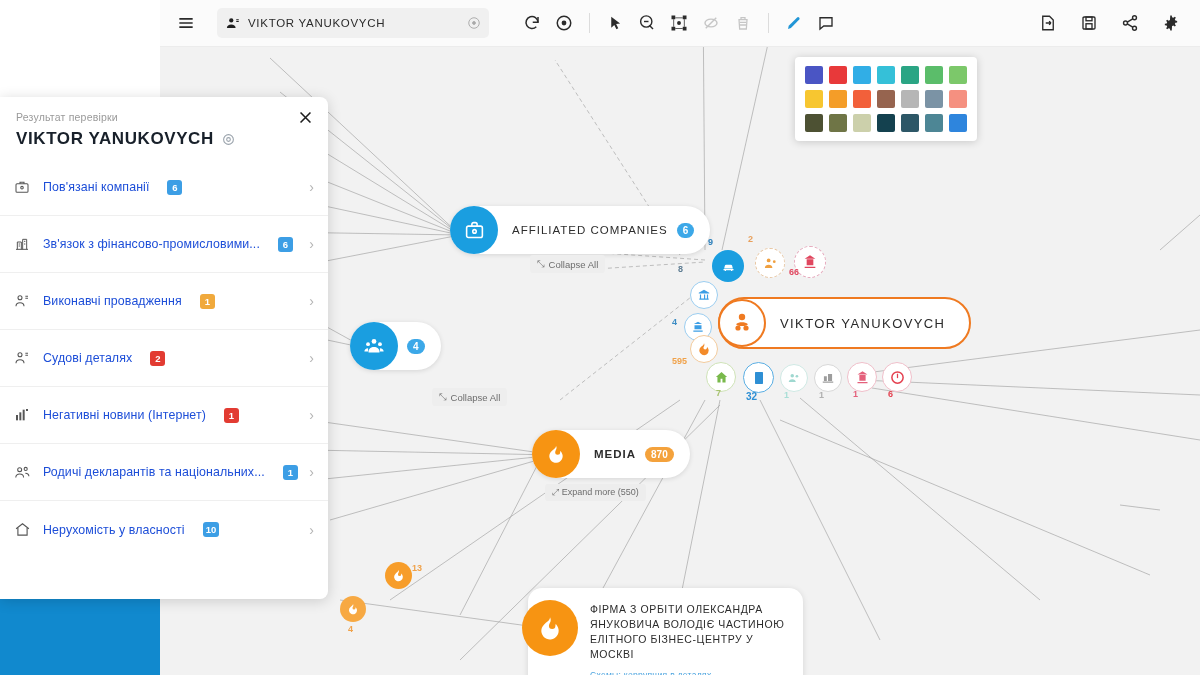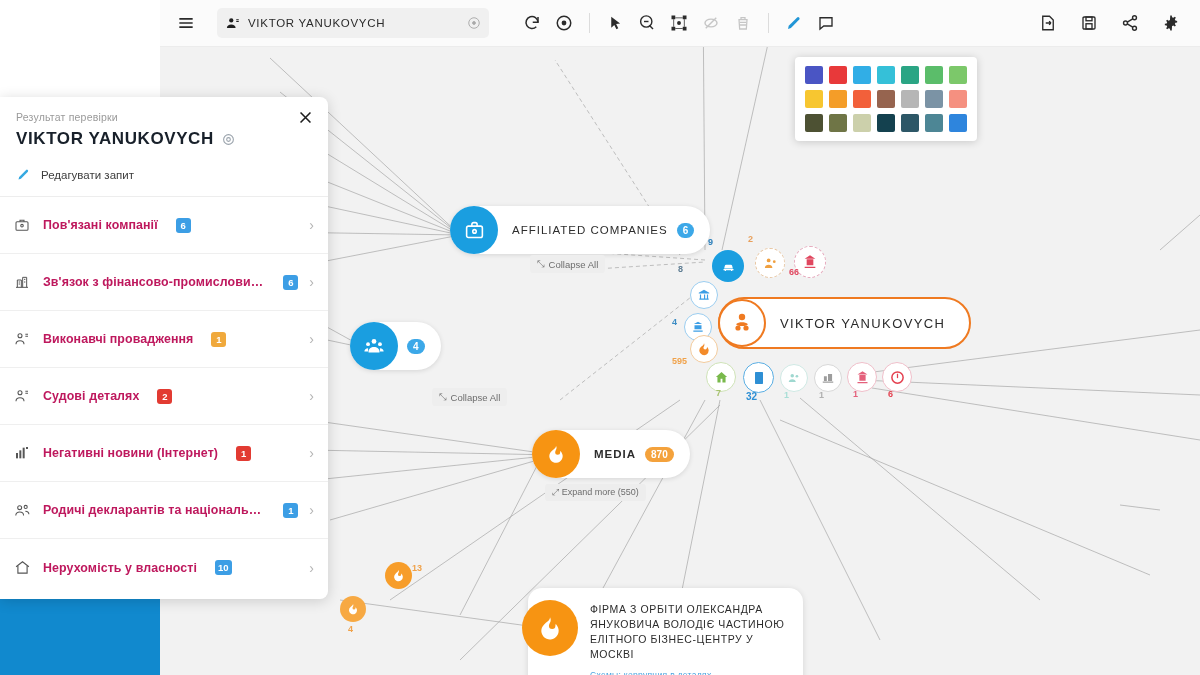--- a/index.html
+++ b/index.html
@@ -78,21 +78,21 @@
     display: flex; align-items: center; gap: 10px; padding: 8px 16px 14px 16px;
     border-bottom: 1px solid #ededed;
   }
   #edit-row .txt { font-size: 11.5px; color: #3d3d3d; }
   .prow {
     height: 57px; display: flex; align-items: center; padding: 0 14px 0 12px;
     border-bottom: 1px solid #efefef; cursor: pointer; gap: 11px;
   }
   .prow .pico { width: 20px; display: flex; justify-content: center; color: #565656; flex:none; }
   .prow .plabel {
-    font-size: 12.4px; font-weight: bold; color: #be185d; white-space: nowrap;
+    font-size: 12.4px; font-weight: normal; color: #1d4ed8; white-space: nowrap;
     overflow: hidden; text-overflow: ellipsis; letter-spacing: .1px;
   }
   .badge {
     display: inline-block; min-width: 15px; height: 15px; line-height: 15px;
     border-radius: 3px; color: #fff; font-size: 9.5px; font-weight: bold;
     text-align: center; padding: 0 3px; margin-left: 7px; vertical-align: 1px;
   }
   .b-blue { background: #3c9ee5; }
   .b-orange { background: #f0a93c; }
   .b-red { background: #e23b32; }
@@ -549,28 +549,20 @@
               <circle cx="12" cy="12" r="3.4"></circle>
             </svg>
         </span>
       </div>
       <div id="panel-close">
         <svg width="17" height="17" viewBox="0 0 24 24" stroke="currentColor" stroke-width="2.2">
             <path d="M5 5l14 14M19 5L5 19"></path>
           </svg>
       </div>
     </div>
-    <div id="edit-row">
-      <span style="display:flex;color:#36a9e1">
-        <svg width="15" height="15" viewBox="0 0 24 24" fill="currentColor">
-            <path d="M4 20l1-4.2L16.2 4.6a2 2 0 0 1 2.8 2.8L7.9 18.6z"></path>
-          </svg>
-      </span>
-      <span class="txt">Редагувати запит</span>
-    </div>
 
     <div class="prow">
       <span class="pico">
         <svg width="16" height="16" viewBox="0 0 24 24" fill="none" stroke="currentColor" stroke-width="1.6">
             <rect x="3" y="7" width="18" height="13" rx="1.6"></rect>
             <path d="M9 7V5h6v2"></path>
             <circle cx="12" cy="13" r="1.9"></circle>
           </svg>
       </span>
       <span class="plabel">Пов'язані компанії</span>

